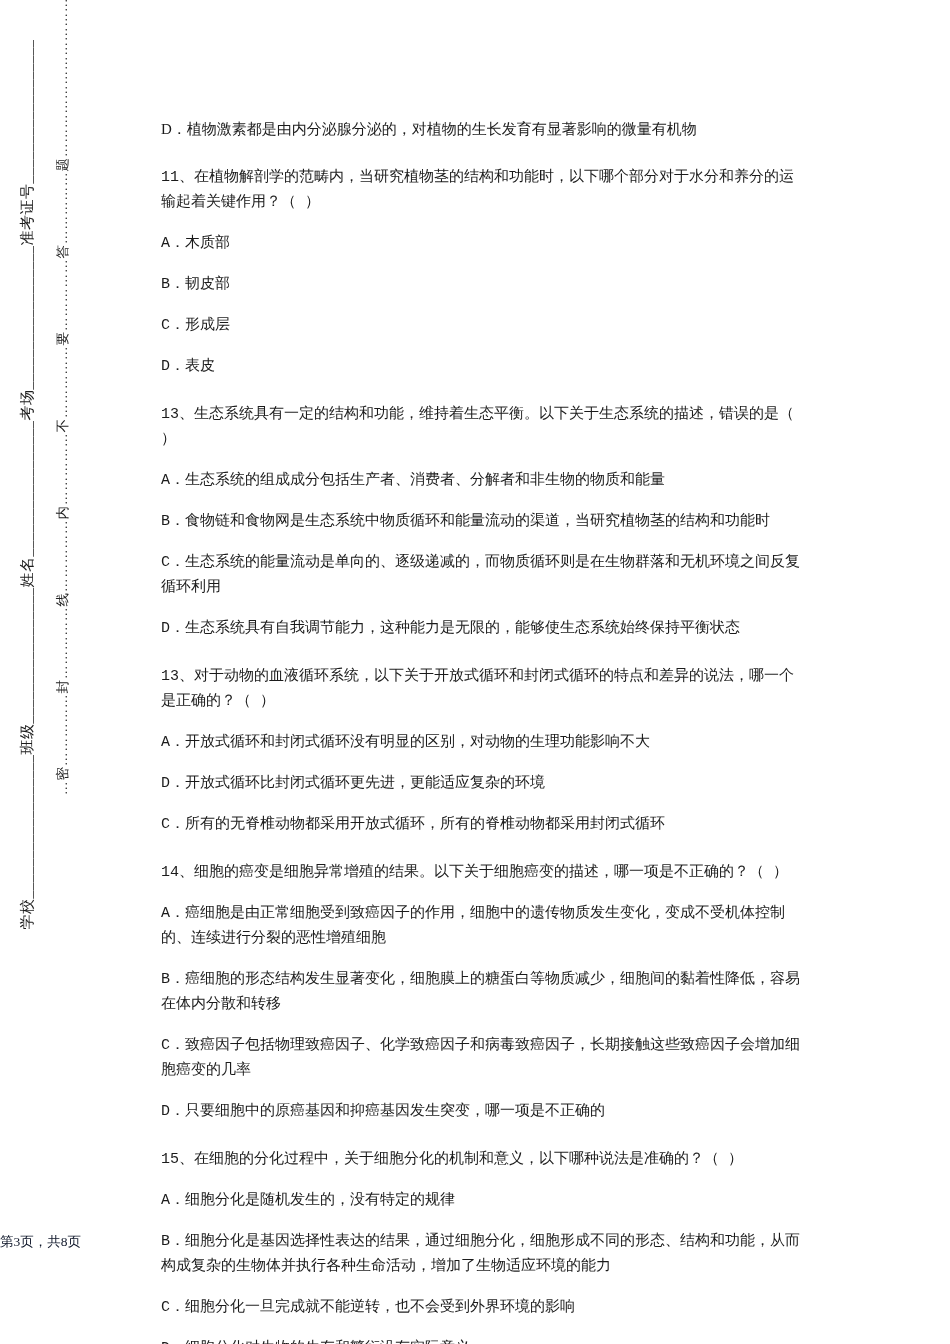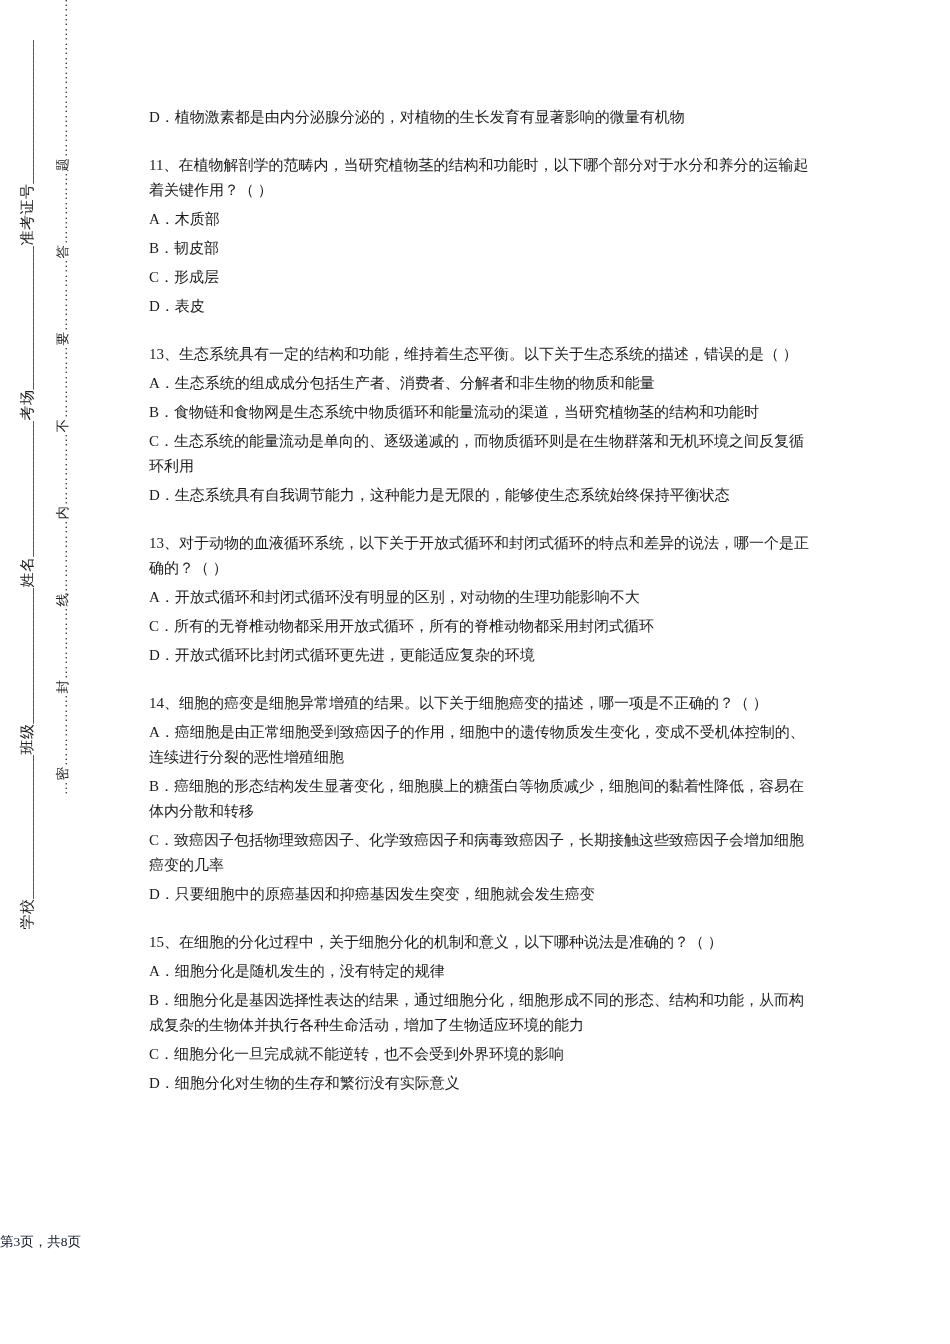--- a/index.html
+++ b/index.html
@@ -40,22 +40,22 @@
   
   .content {
     position: absolute;
     left: 145px;
     top: 101px;
     width: 672px;
     font-size: 15px;
     line-height: 25px;
     text-align: left;
   }
-  .content p { margin: 4px; }
-  .question { margin-top: 23px; }
+  .content p { margin: 16px; }
+  .question { margin-top: 23px; font-family: Liberation Mono, monospace; }
   .stem { }
   .option { }
   
   .footer {
     position: absolute;
     left: 0;
     top: 1233px;
     width: 779px;
     text-align: left;
     font-size: 13.5px;
@@ -87,30 +87,30 @@
       <p class="stem">13、生态系统具有一定的结构和功能，维持着生态平衡。以下关于生态系统的描述，错误的是（ ）</p>
       <p class="option">A．生态系统的组成成分包括生产者、消费者、分解者和非生物的物质和能量</p>
       <p class="option">B．食物链和食物网是生态系统中物质循环和能量流动的渠道，当研究植物茎的结构和功能时</p>
       <p class="option">C．生态系统的能量流动是单向的、逐级递减的，而物质循环则是在生物群落和无机环境之间反复循环利用</p>
       <p class="option">D．生态系统具有自我调节能力，这种能力是无限的，能够使生态系统始终保持平衡状态</p>
     </section>
 
     <section class="question">
       <p class="stem">13、对于动物的血液循环系统，以下关于开放式循环和封闭式循环的特点和差异的说法，哪一个是正确的？（ ）</p>
       <p class="option">A．开放式循环和封闭式循环没有明显的区别，对动物的生理功能影响不大</p>
+      <p class="option">D．开放式循环比封闭式循环更先进，更能适应复杂的环境</p>
       <p class="option">C．所有的无脊椎动物都采用开放式循环，所有的脊椎动物都采用封闭式循环</p>
-      <p class="option">D．开放式循环比封闭式循环更先进，更能适应复杂的环境</p>
     </section>
 
     <section class="question">
       <p class="stem">14、细胞的癌变是细胞异常增殖的结果。以下关于细胞癌变的描述，哪一项是不正确的？（ ）</p>
       <p class="option">A．癌细胞是由正常细胞受到致癌因子的作用，细胞中的遗传物质发生变化，变成不受机体控制的、连续进行分裂的恶性增殖细胞</p>
       <p class="option">B．癌细胞的形态结构发生显著变化，细胞膜上的糖蛋白等物质减少，细胞间的黏着性降低，容易在体内分散和转移</p>
       <p class="option">C．致癌因子包括物理致癌因子、化学致癌因子和病毒致癌因子，长期接触这些致癌因子会增加细胞癌变的几率</p>
-      <p class="option">D．只要细胞中的原癌基因和抑癌基因发生突变，细胞就会发生癌变</p>
+      <p class="option">D．只要细胞中的原癌基因和抑癌基因发生突变，哪一项是不正确的</p>
     </section>
 
     <section class="question">
       <p class="stem">15、在细胞的分化过程中，关于细胞分化的机制和意义，以下哪种说法是准确的？（ ）</p>
       <p class="option">A．细胞分化是随机发生的，没有特定的规律</p>
       <p class="option">B．细胞分化是基因选择性表达的结果，通过细胞分化，细胞形成不同的形态、结构和功能，从而构成复杂的生物体并执行各种生命活动，增加了生物适应环境的能力</p>
       <p class="option">C．细胞分化一旦完成就不能逆转，也不会受到外界环境的影响</p>
       <p class="option">D．细胞分化对生物的生存和繁衍没有实际意义</p>
     </section>
 

